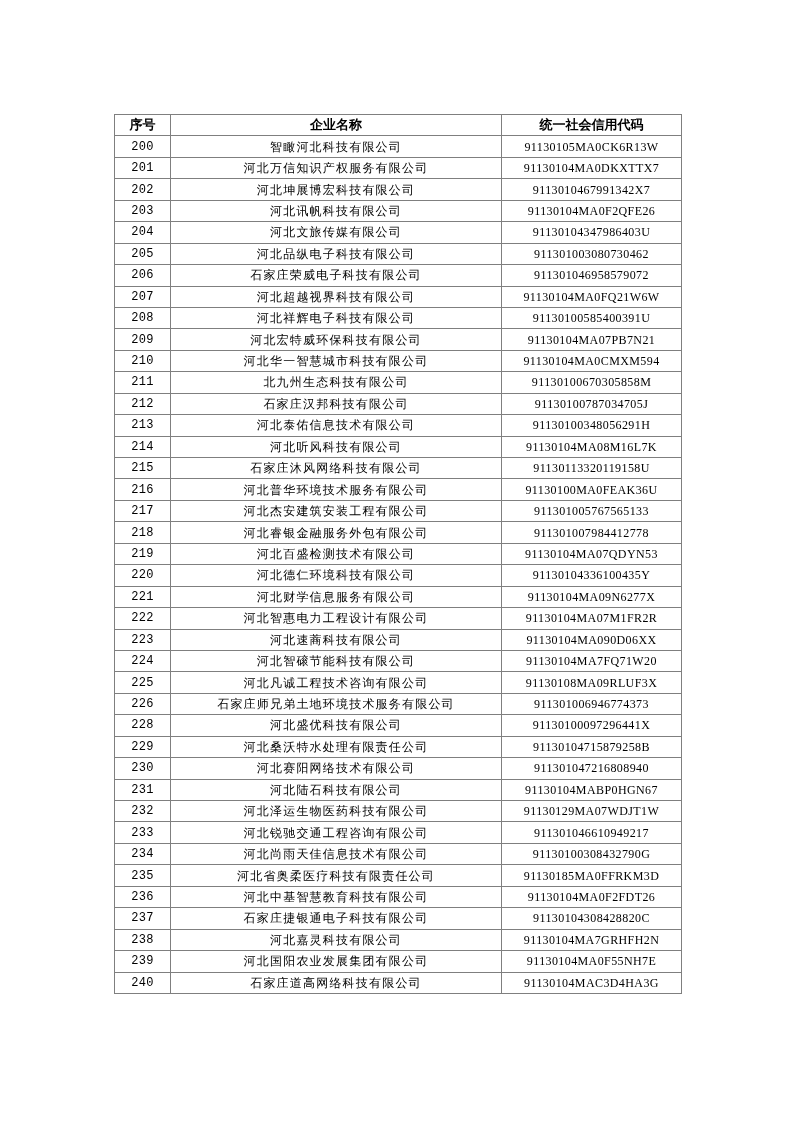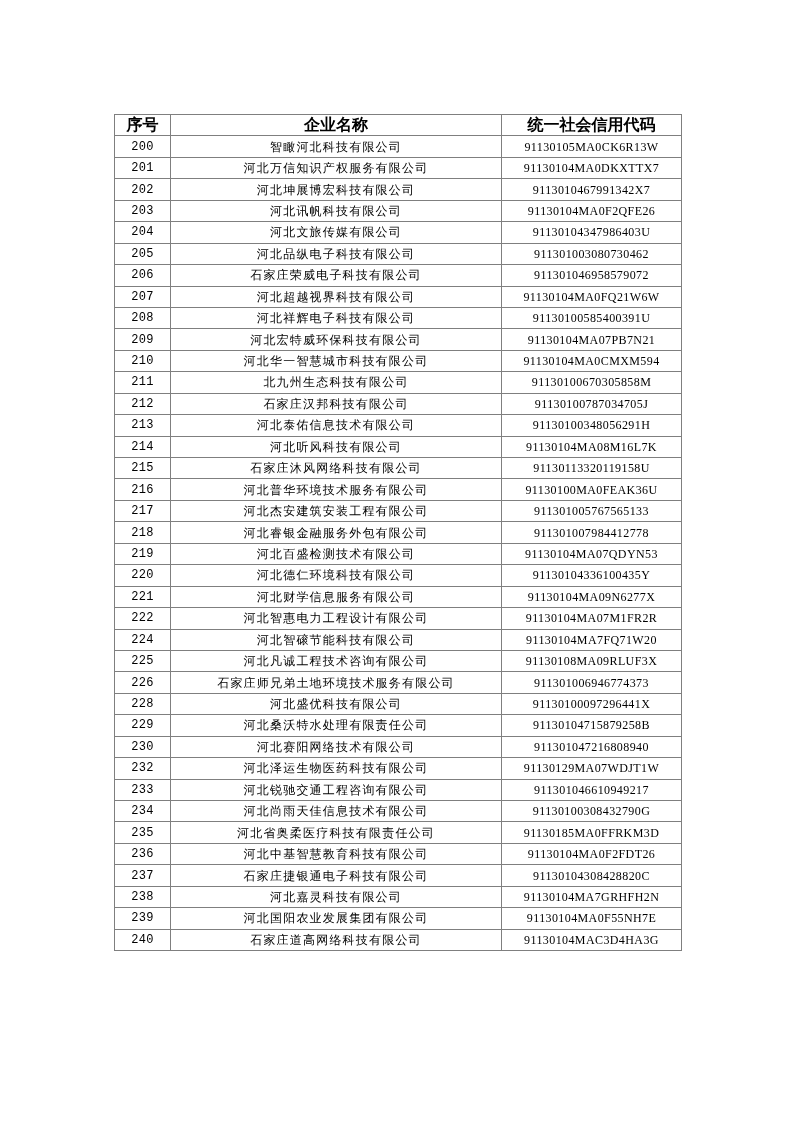--- a/index.html
+++ b/index.html
@@ -36,21 +36,21 @@
       padding: 0;
       text-align: center;
       vertical-align: middle;
       font-size: 12px;
       line-height: 14px;
       white-space: nowrap;
       overflow: hidden;
     }
     table.enterprise-table th {
       font-weight: bold;
-      font-size: 16px;
+      font-size: 13px;
       margin-left: 12px;
     }
     col.c-no { width: 56px; }
     col.c-name { width: 331px; }
     col.c-code { width: 180px; }
     td.cell-no {
       font-family: Liberation Mono, monospace;
       font-size: 11.5px;
       letter-spacing: 0.3px;
     }
@@ -192,20 +192,25 @@
           <td class="cell-no">221</td>
           <td class="cell-name">河北财学信息服务有限公司</td>
           <td class="cell-code">91130104MA09N6277X</td>
         </tr>
         <tr>
           <td class="cell-no">222</td>
           <td class="cell-name">河北智惠电力工程设计有限公司</td>
           <td class="cell-code">91130104MA07M1FR2R</td>
         </tr>
         <tr>
+          <td class="cell-no">223</td>
+          <td class="cell-name">河北速蔏科技有限公司</td>
+          <td class="cell-code">91130104MA090D06XX</td>
+        </tr>
+        <tr>
           <td class="cell-no">224</td>
           <td class="cell-name">河北智磙节能科技有限公司</td>
           <td class="cell-code">91130104MA7FQ71W20</td>
         </tr>
         <tr>
           <td class="cell-no">225</td>
           <td class="cell-name">河北凡诚工程技术咨询有限公司</td>
           <td class="cell-code">91130108MA09RLUF3X</td>
         </tr>
         <tr>
@@ -220,20 +225,25 @@
         </tr>
         <tr>
           <td class="cell-no">229</td>
           <td class="cell-name">河北桑沃特水处理有限责任公司</td>
           <td class="cell-code">91130104715879258B</td>
         </tr>
         <tr>
           <td class="cell-no">230</td>
           <td class="cell-name">河北赛阳网络技术有限公司</td>
           <td class="cell-code">911301047216808940</td>
+        </tr>
+        <tr>
+          <td class="cell-no">231</td>
+          <td class="cell-name">河北陆石科技有限公司</td>
+          <td class="cell-code">91130104MABP0HGN67</td>
         </tr>
         <tr>
           <td class="cell-no">232</td>
           <td class="cell-name">河北泽运生物医药科技有限公司</td>
           <td class="cell-code">91130129MA07WDJT1W</td>
         </tr>
         <tr>
           <td class="cell-no">233</td>
           <td class="cell-name">河北锐驰交通工程咨询有限公司</td>
           <td class="cell-code">911301046610949217</td>

